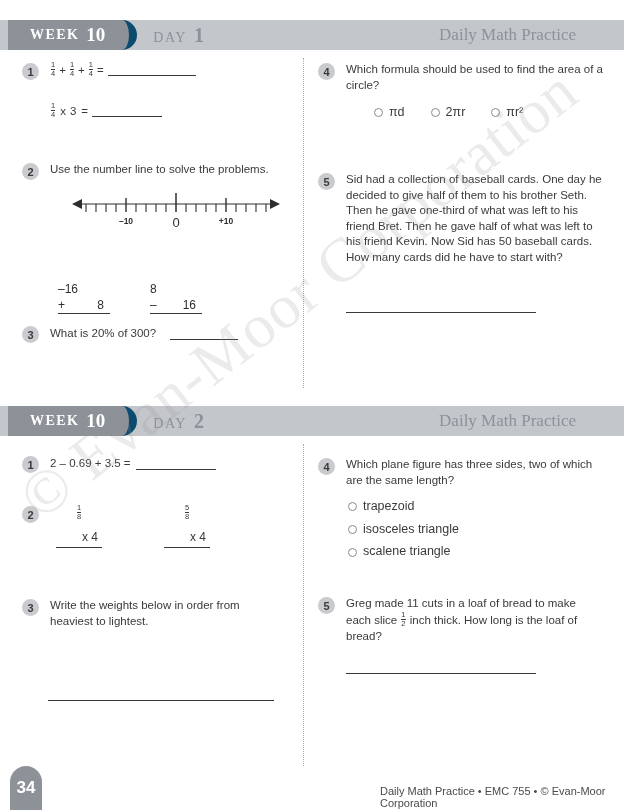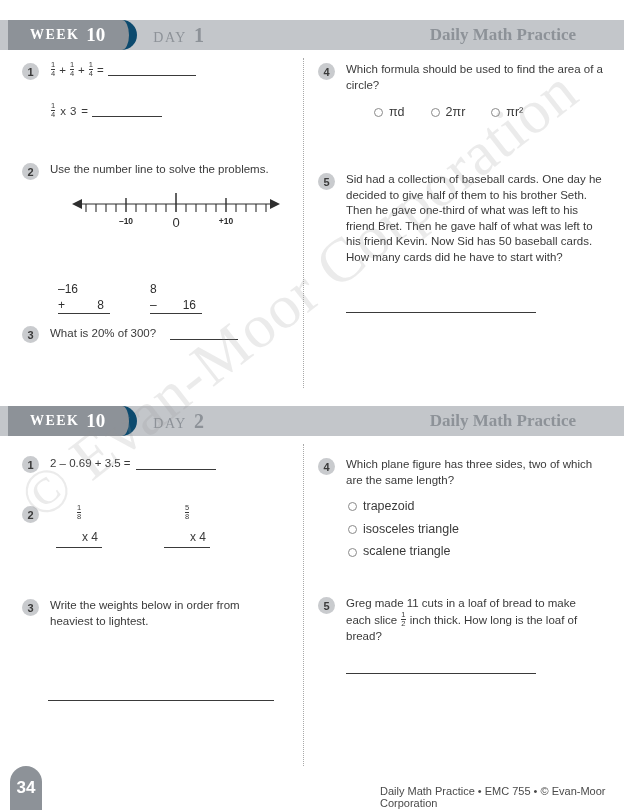--- a/index.html
+++ b/index.html
@@ -80,21 +80,20 @@
     font-size: 20px;
     font-weight: bold;
     margin-left: 7px;
   }
   .bar-title {
     margin-left: auto;
     margin-right: 48px;
     font-family: "Liberation Serif", serif;
     font-size: 17px;
     color: #8d9298;
-    font-weight: bold;
   }
   .divider {
     position: absolute;
     width: 0; border-left: 1px dotted #a9a9a9;
     left: 303px;
   }
   .col { position: absolute; }
   .col-left  { left: 22px;  width: 272px; }
   .col-right { left: 318px; width: 288px; }
 

